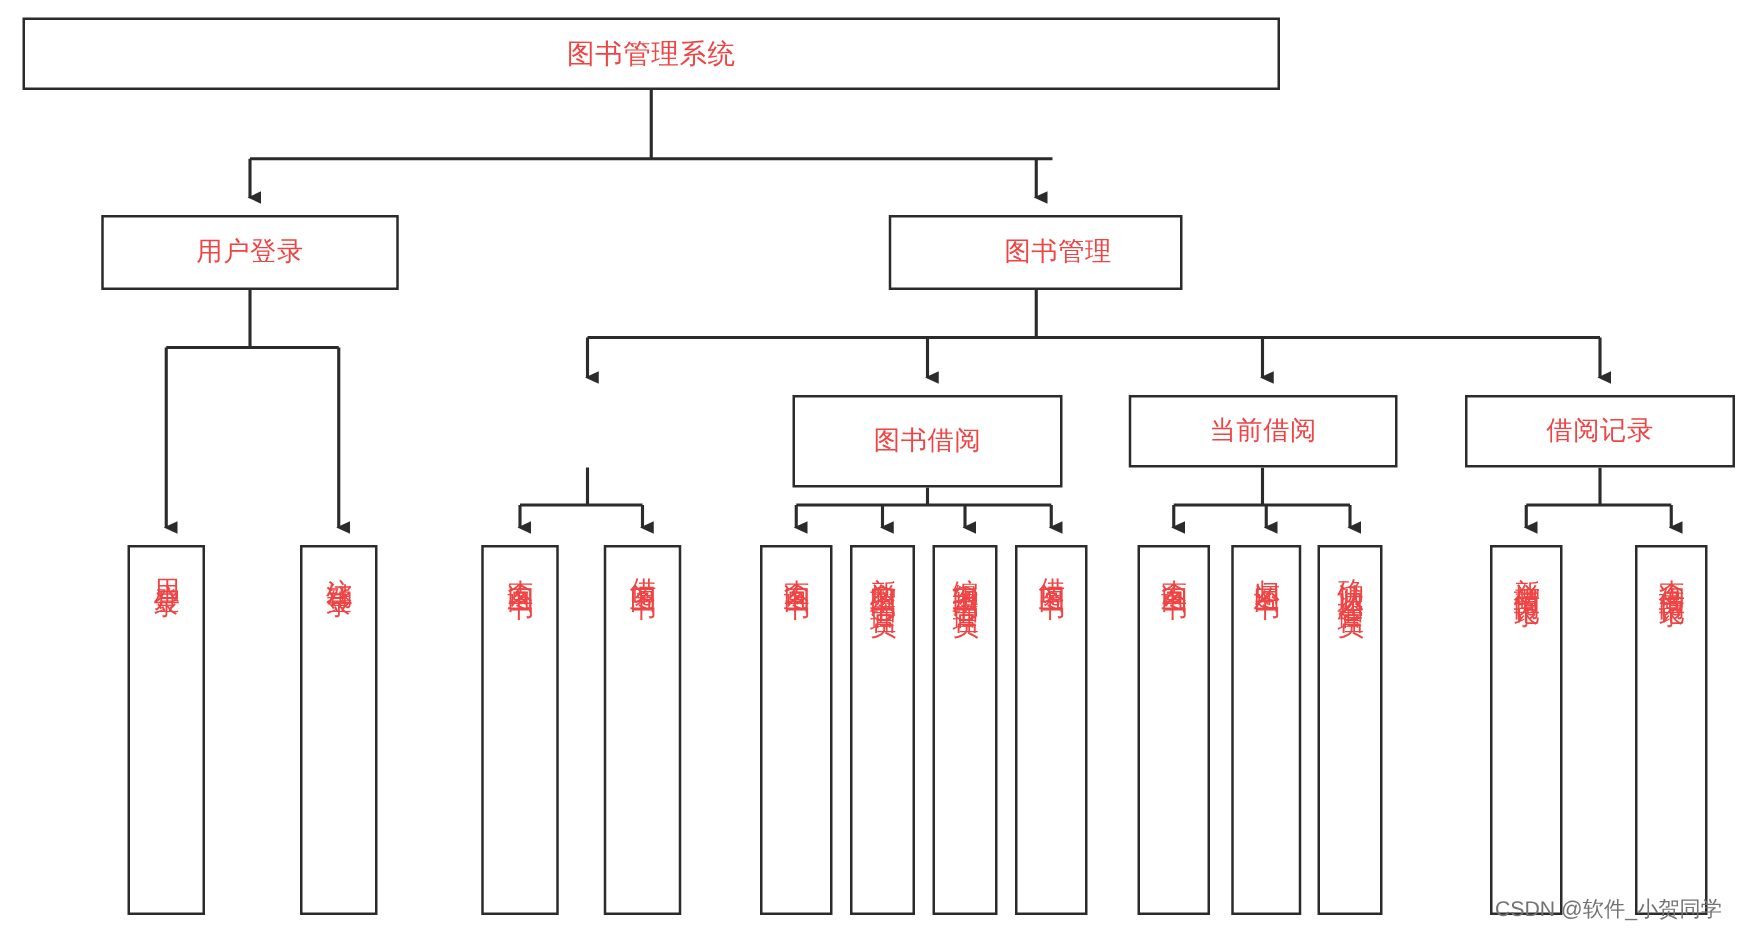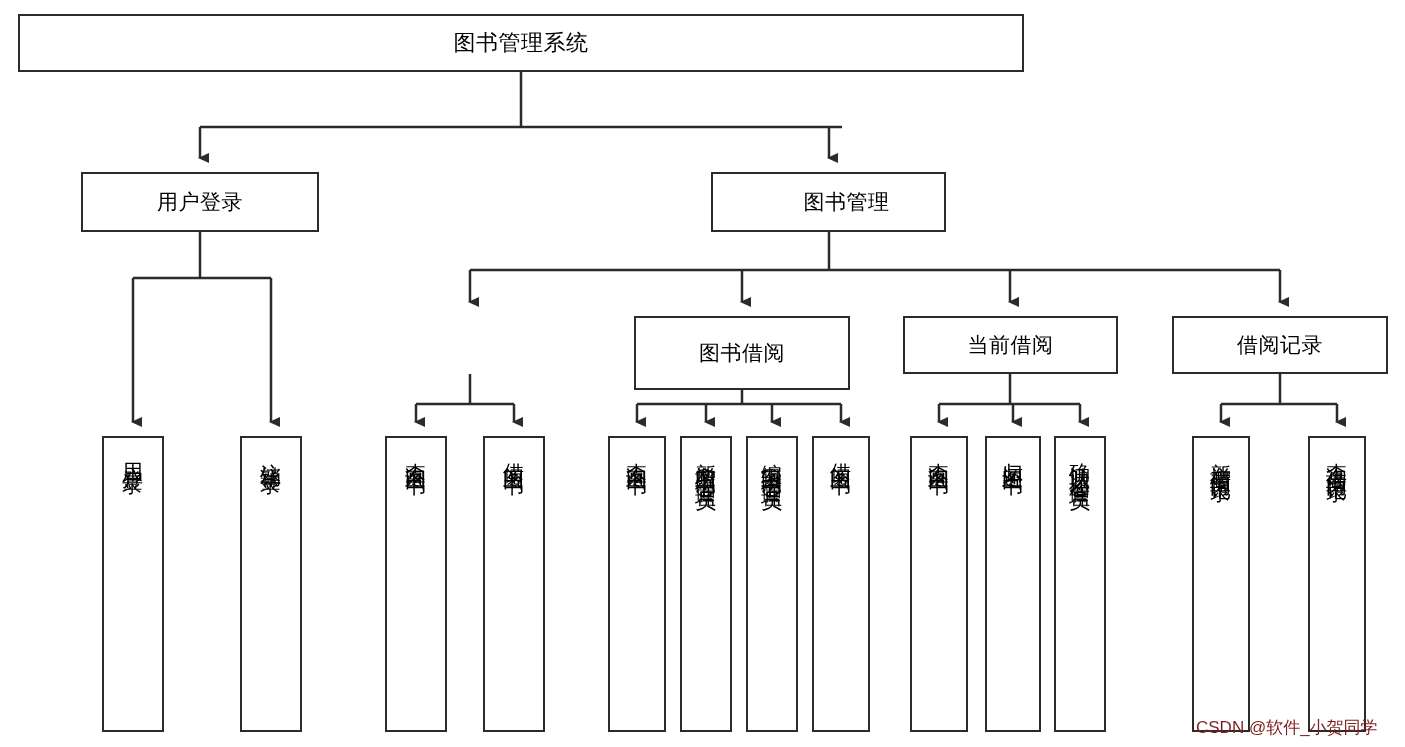--- a/index.html
+++ b/index.html
@@ -29,21 +29,21 @@
     pointer-events: none;
   }
   .node {
     position: absolute;
     box-sizing: border-box;
     border: 2.5px solid #2b2b2b;
     background: #ffffff;
     display: flex;
     align-items: center;
     justify-content: center;
-    color: #000000;
+    color: #ef4444;
   }
   .node .label {
     display: block;
     text-align: center;
     letter-spacing: 0.5px;
     line-height: 1.25;
   }
   .node.horizontal .label {
     writing-mode: horizontal-tb;
     font-size: 21px;
@@ -59,21 +59,21 @@
     letter-spacing: 4px;
     line-height: 1;
     margin: 0 auto;
   }
   #root-node .label { font-size: 22px; }
   .watermark {
     position: absolute;
     left: 1196px;
     top: 716px;
     font-size: 17px;
-    color: #7f1d1d;
+    color: #737373;
     white-space: nowrap;
     user-select: none;
   }
 </style>
 </head>
 <body>
 
 <div id="diagram-root">
 
   <svg class="connectors" viewBox="0 0 1405 747">

